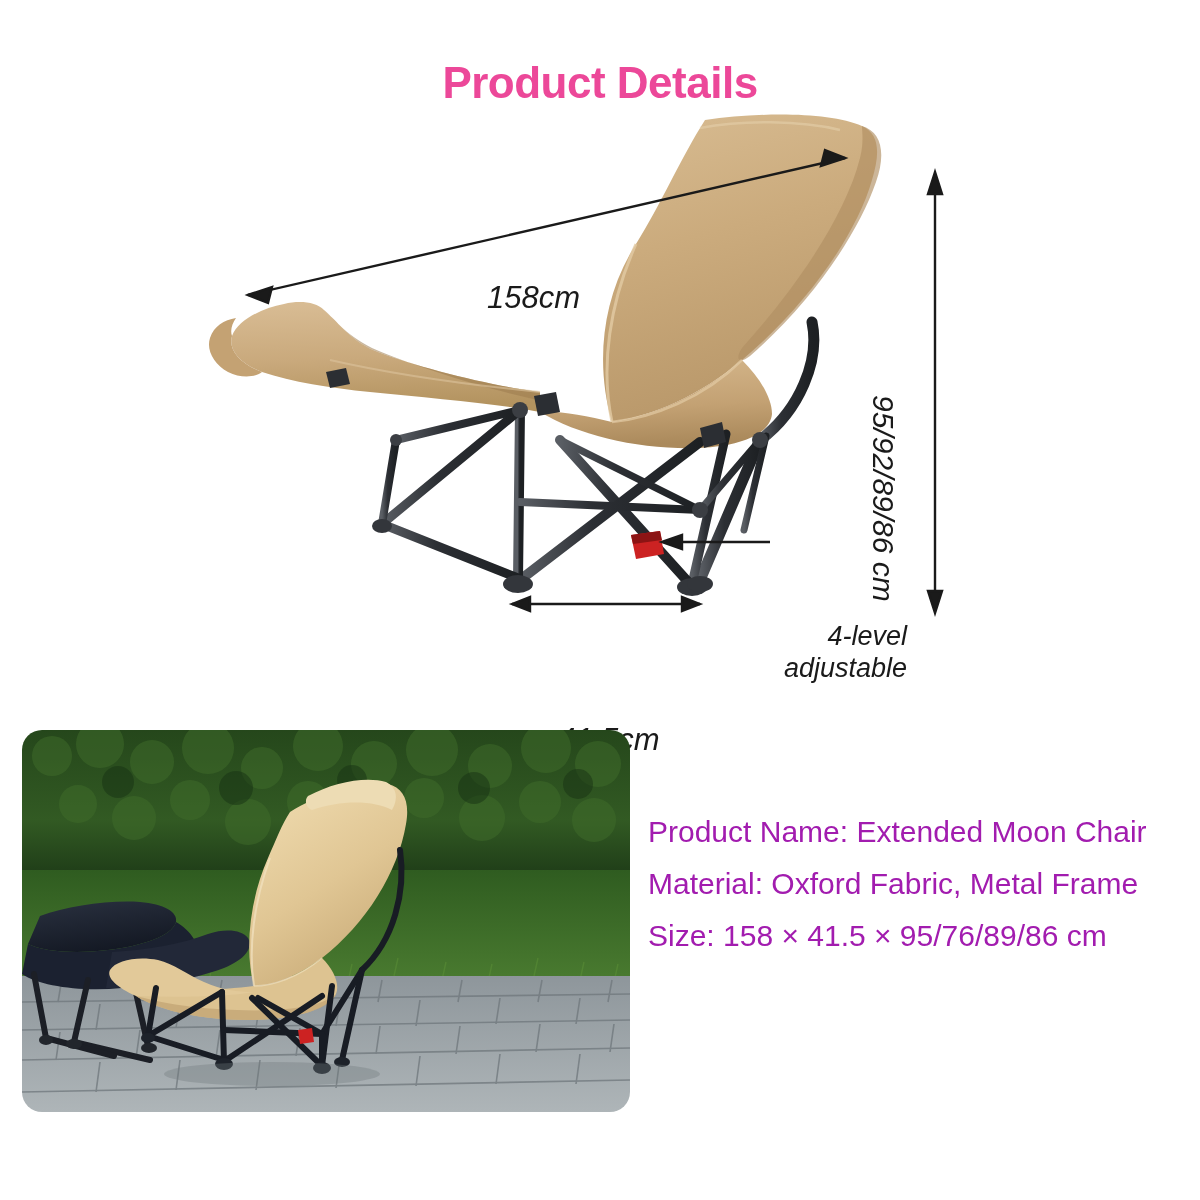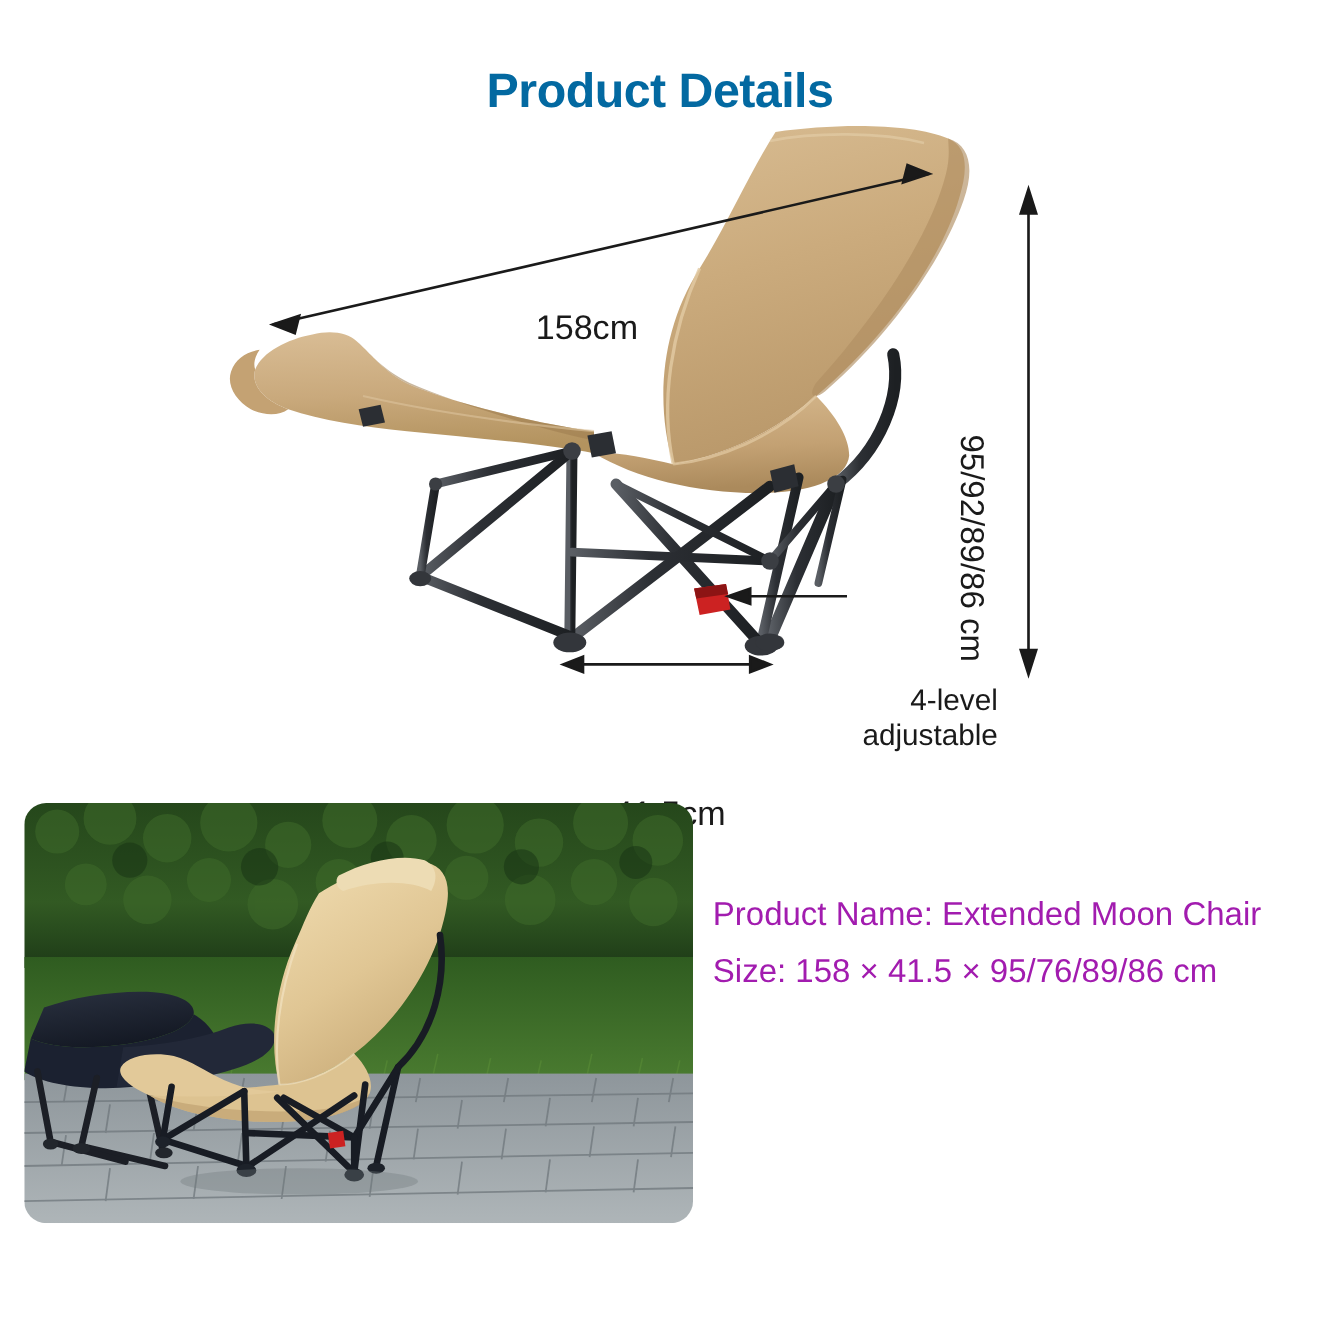--- a/index.html
+++ b/index.html
@@ -19,30 +19,31 @@
   
   .page-title {
     position: absolute;
     top: 58px;
     left: 0;
     width: 1200px;
     text-align: center;
     font-size: 44px;
     font-weight: bold;
     letter-spacing: -0.5px;
-    color: #0369a1;
+    color: #ec4899;
   }
 
   
   .diagram {
     position: absolute;
     left: 0;
     top: 110px;
     width: 1200px;
     height: 560px;
+    font-style: italic;
   }
   .diagram svg { display:block; }
 
   .dim-label {
     position: absolute;
     font-size: 31px;
     color: #1a1a1a;
     white-space: nowrap;
   }
   #label-158 { left: 487px; top: 170px; }
@@ -416,14 +417,15 @@
 
       <path d="M276,300 L290,298 L292,312 L278,314 Z" fill="#cc2222"></path>
 
       <ellipse cx="250" cy="344" rx="108" ry="12" fill="#6f777c" opacity="0.35"></ellipse>
     </g>
   </svg>
 </div>
 
 <div class="specs">
   <div class="spec-line">Product Name: Extended Moon Chair</div>
+  <div class="spec-line">Material: Oxford Fabric, Metal Frame</div>
   <div class="spec-line">Size: 158 × 41.5 × 95/76/89/86 cm</div>
 </div>
 
 </body></html>

